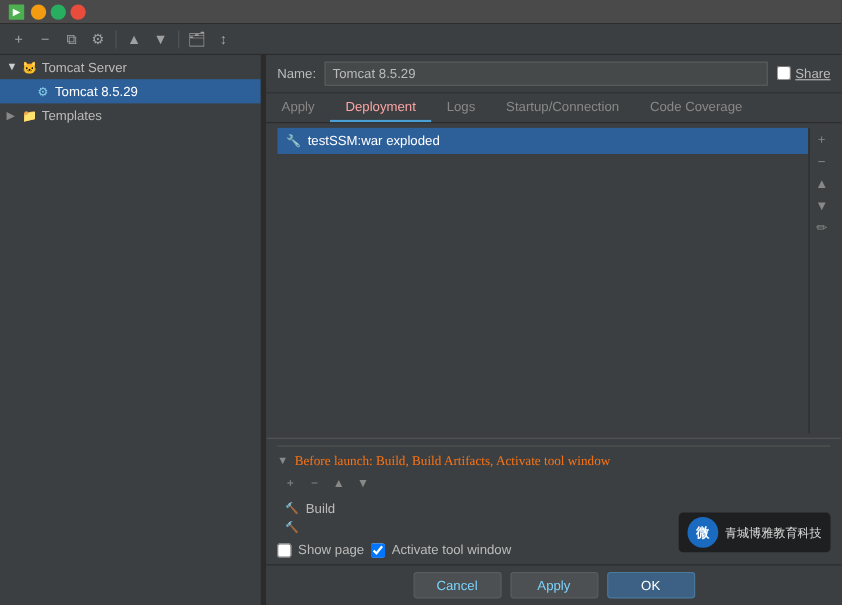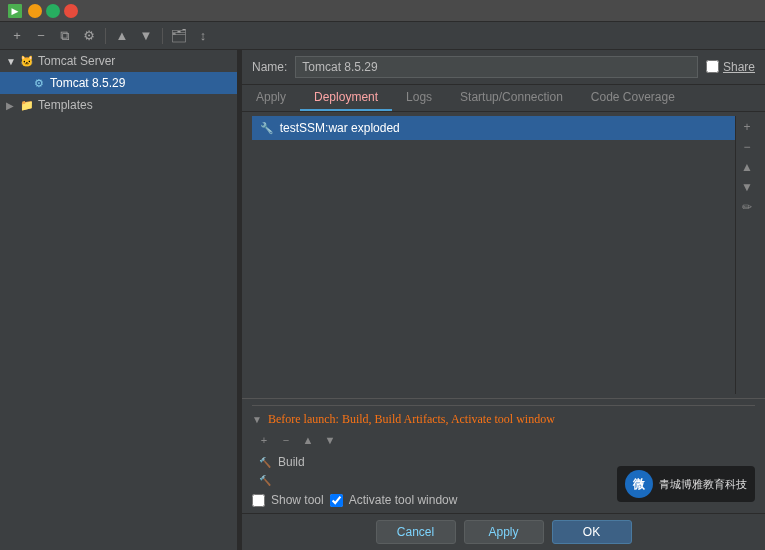--- a/index.html
+++ b/index.html
@@ -514,21 +514,21 @@
               <span class="build-item-icon build-icon">🔨</span>
               <span class="build-item-text">Build</span>
             </div>
             <div class="build-item">
               <span class="build-item-icon artifact-icon-bl">🔨</span>
             </div>
           </div>
 
           <div class="footer-row">
             <input type="checkbox" style="">
-            <label>Show tool</label>
+            <label>Show page</label>
             <input type="checkbox" checked="" style="">
             <label>Activate tool window</label>
           </div>
         </div>
       </div>
     </div>
 
     <div class="buttons-row">
       <button class="dialog-btn">Cancel</button>
       <button class="dialog-btn">Apply</button>

